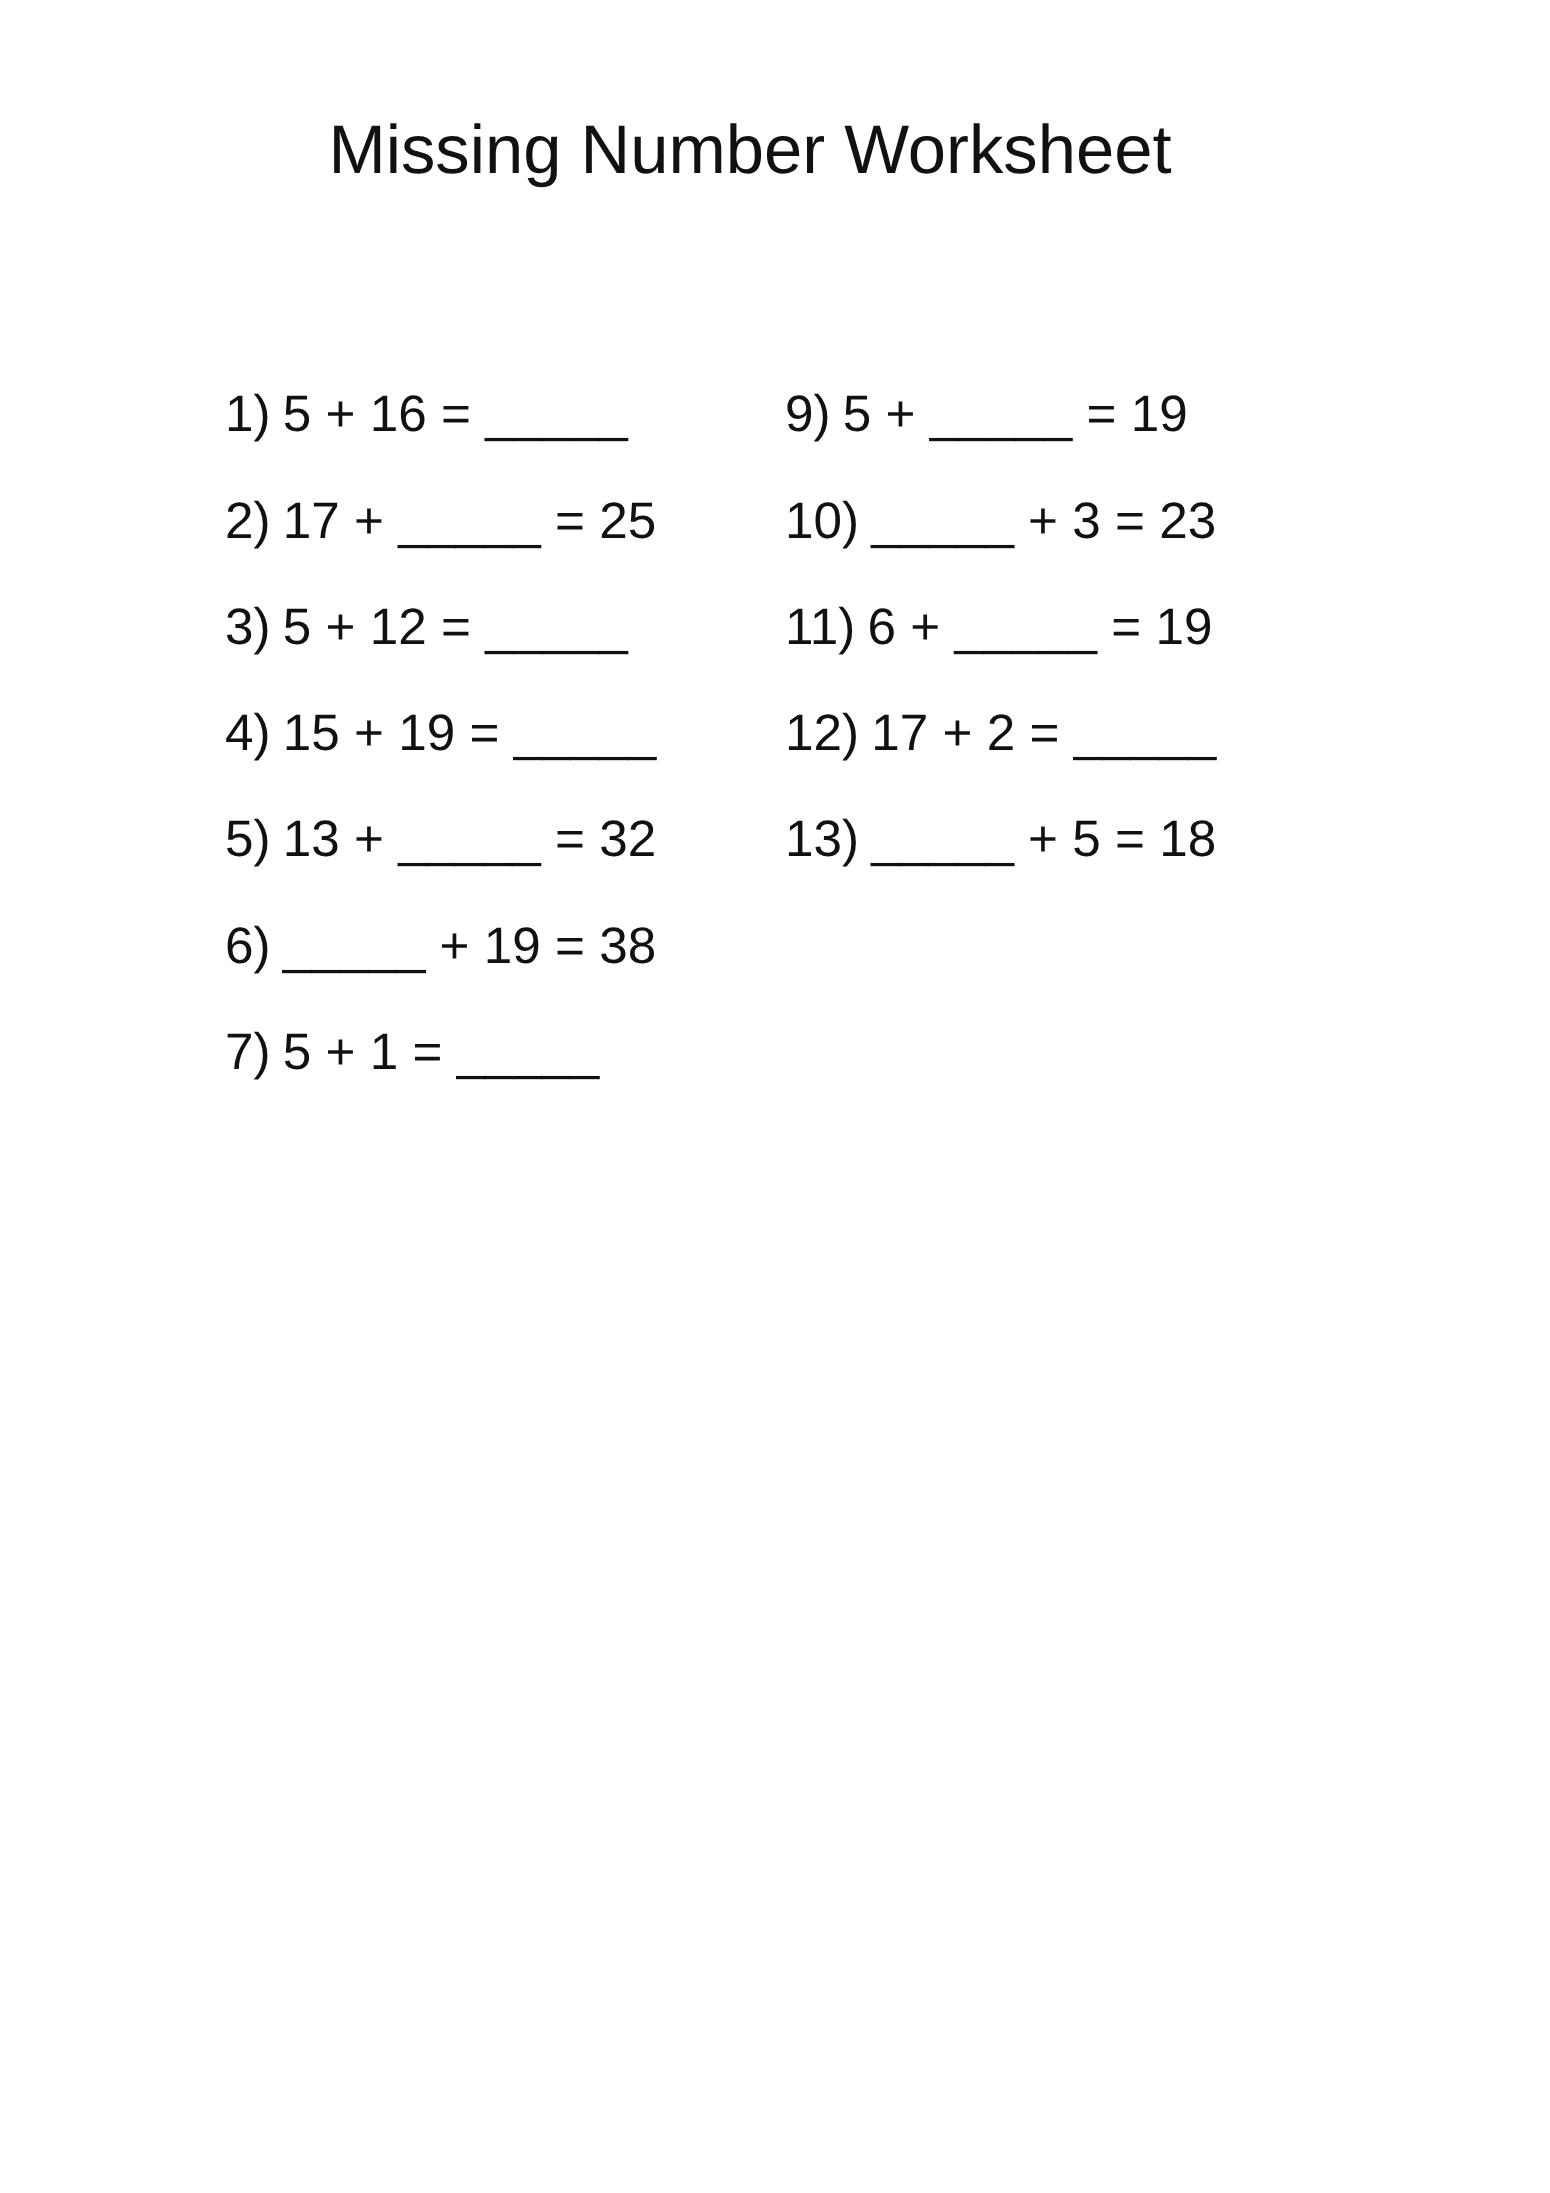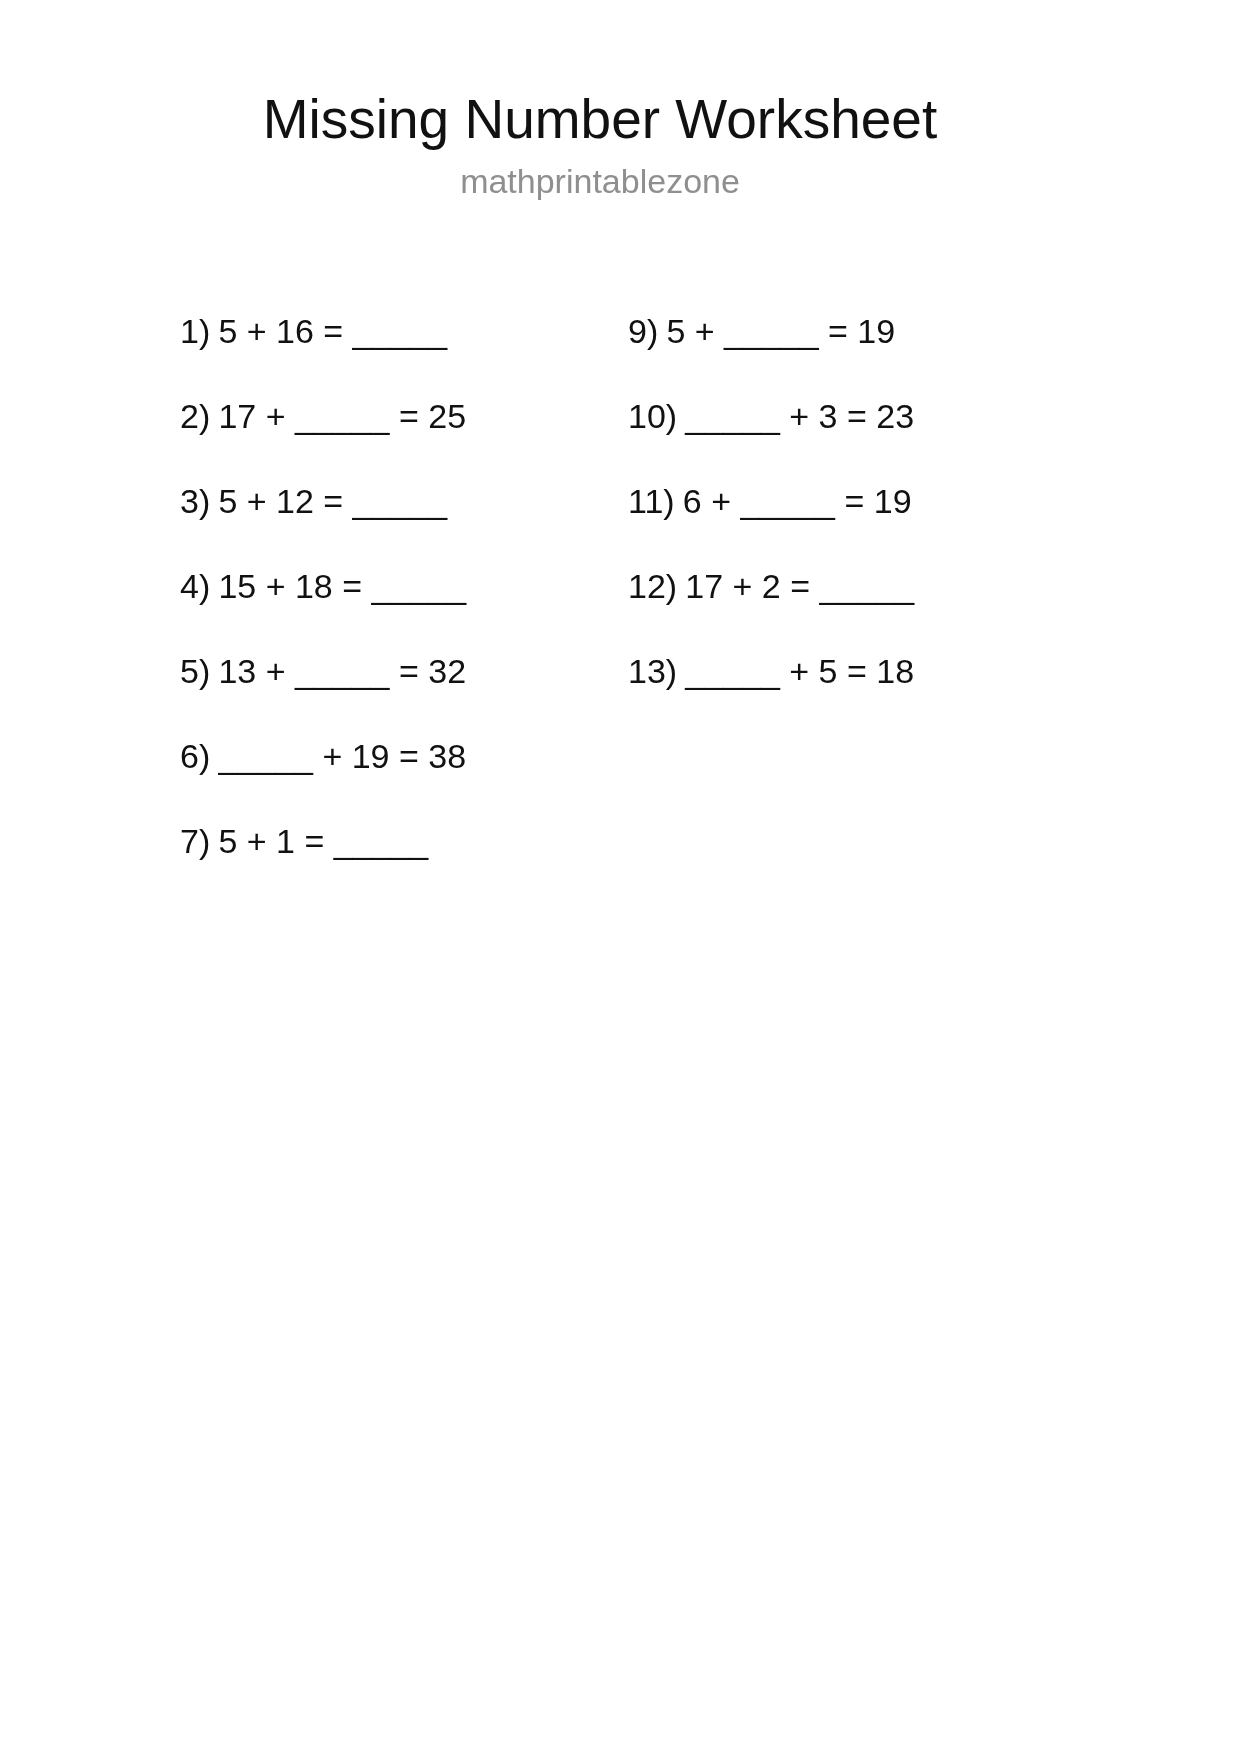--- a/index.html
+++ b/index.html
@@ -37,53 +37,52 @@
     font-weight: 400;
     color: #8f8f8f;
   }
   .column {
     position: absolute;
     top: 312px;
   }
   .column-left { left: 180px; }
   .column-right { left: 628px; }
   .problem {
-    font-size: 34px;
+    font-size: 41px;
     line-height: 38px;
     height: 38px;
     margin-bottom: 47px;
     white-space: nowrap;
     color: #111111;
   }
   .problem .num {
     margin-right: 0.24em;
   }
 </style>
 </head>
 <body>
 
 <div class="page">
 
   <div class="header">
     <div class="title">Missing Number Worksheet</div>
-    <div class="subtitle">mathprintablezone</div>
   </div>
 
   <div class="column column-left">
     <div class="problem">
       <span class="num">1)</span><span>5 + 16 = _____</span>
     </div>
     <div class="problem">
       <span class="num">2)</span><span>17 + _____ = 25</span>
     </div>
     <div class="problem">
       <span class="num">3)</span><span>5 + 12 = _____</span>
     </div>
     <div class="problem">
-      <span class="num">4)</span><span>15 + 18 = _____</span>
+      <span class="num">4)</span><span>15 + 19 = _____</span>
     </div>
     <div class="problem">
       <span class="num">5)</span><span>13 + _____ = 32</span>
     </div>
     <div class="problem">
       <span class="num">6)</span><span>_____ + 19 = 38</span>
     </div>
     <div class="problem">
       <span class="num">7)</span><span>5 + 1 = _____</span>
     </div>

